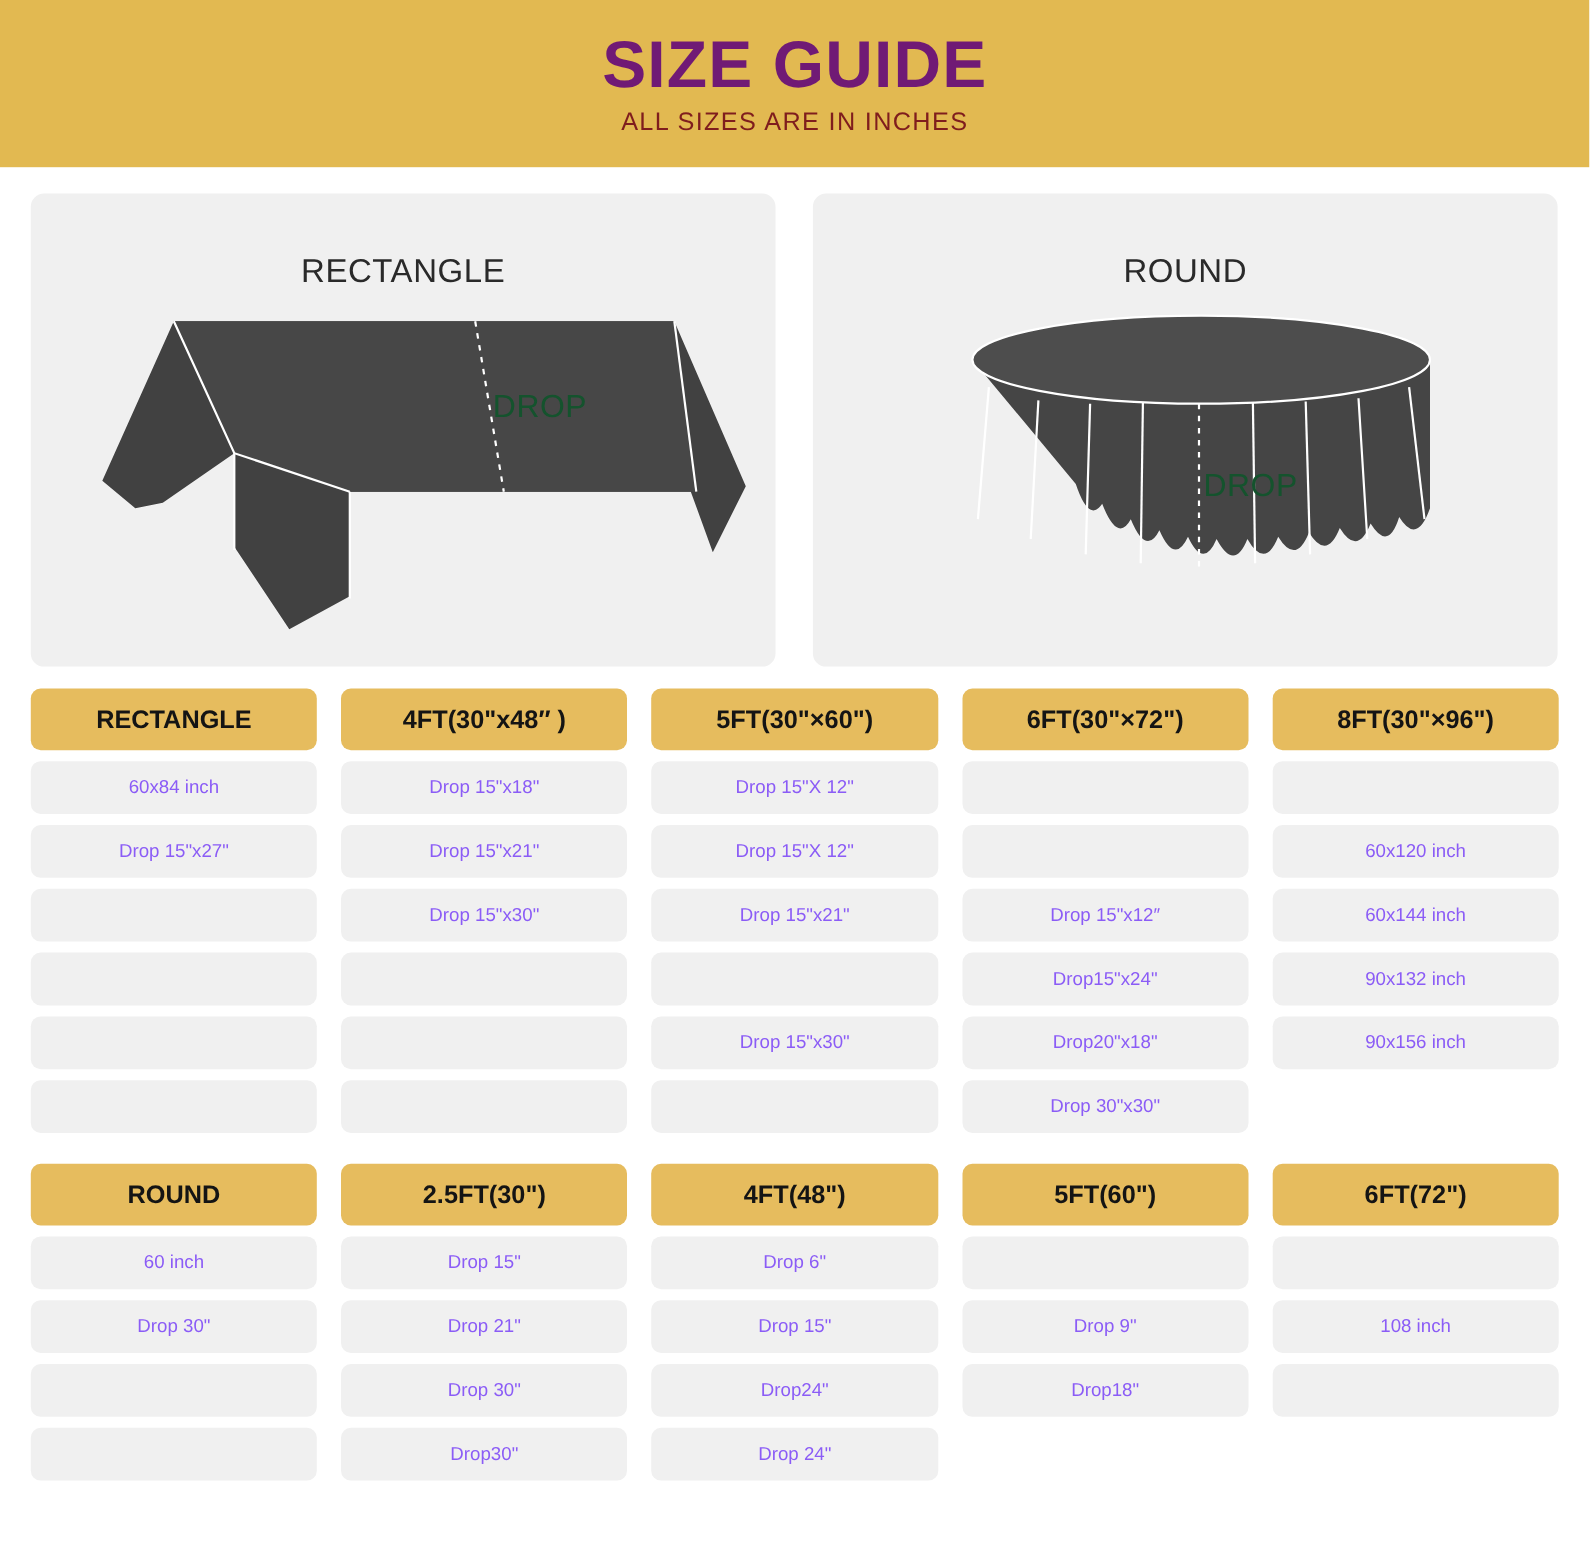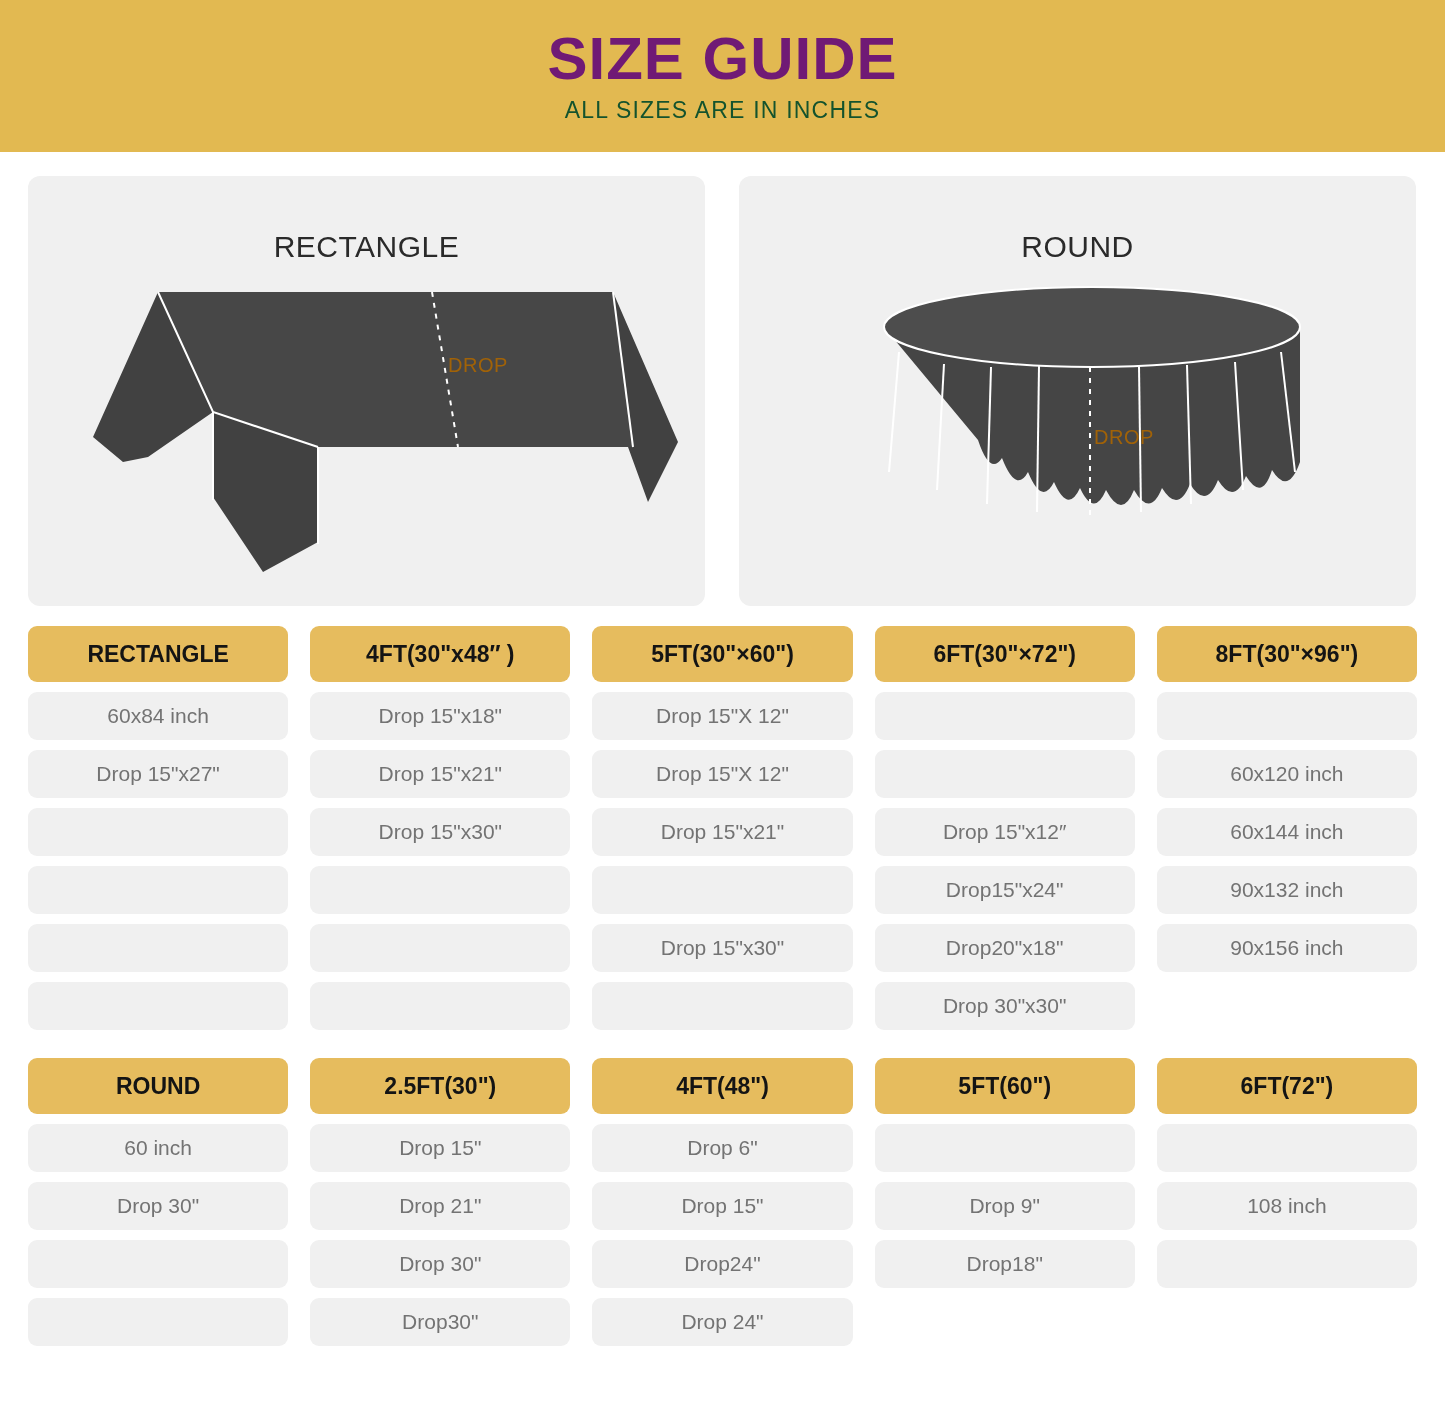--- a/index.html
+++ b/index.html
@@ -28,21 +28,21 @@
     font-size: 60px;
     font-weight: bold;
     letter-spacing: 1px;
     line-height: 1;
     color: #701a75;
     margin-bottom: 8px;
   }
   .header-subtitle {
     font-size: 23px;
     letter-spacing: 1.2px;
-    color: #14532d;
+    color: #7f1d1d;
   }
 
   
   .panels {
     display: flex;
     gap: 34px;
     padding: 24px 28px 0 28px;
     box-sizing: border-box;
   }
   .panel {
@@ -61,22 +61,22 @@
   }
   .illustration {
     position: absolute;
     left: 0;
     top: 96px;
     width: 100%;
     height: 320px;
   }
   .drop-label {
     position: absolute;
-    color: #a16207;
-    font-size: 20px;
+    color: #14532d;
+    font-size: 29px;
     letter-spacing: 0.5px;
   }
   .drop-rect { left: 420px; top: 178px; }
   .drop-round { left: 355px; top: 250px; }
 
   
   .tables {
     padding: 20px 28px 0 28px;
     box-sizing: border-box;
   }
@@ -100,22 +100,22 @@
     color: #141414;
     text-align: center;
   }
   .cell {
     background: #f0f0f0;
     border-radius: 9px;
     height: 48px;
     display: flex;
     align-items: center;
     justify-content: center;
-    font-size: 21px;
-    color: #737373;
+    font-size: 17px;
+    color: #8b5cf6;
     text-align: center;
   }
 </style>
 </head>
 <body>
 
 <div class="header">
   <div class="header-title">SIZE GUIDE</div>
   <div class="header-subtitle">ALL SIZES ARE IN INCHES</div>
 </div>

